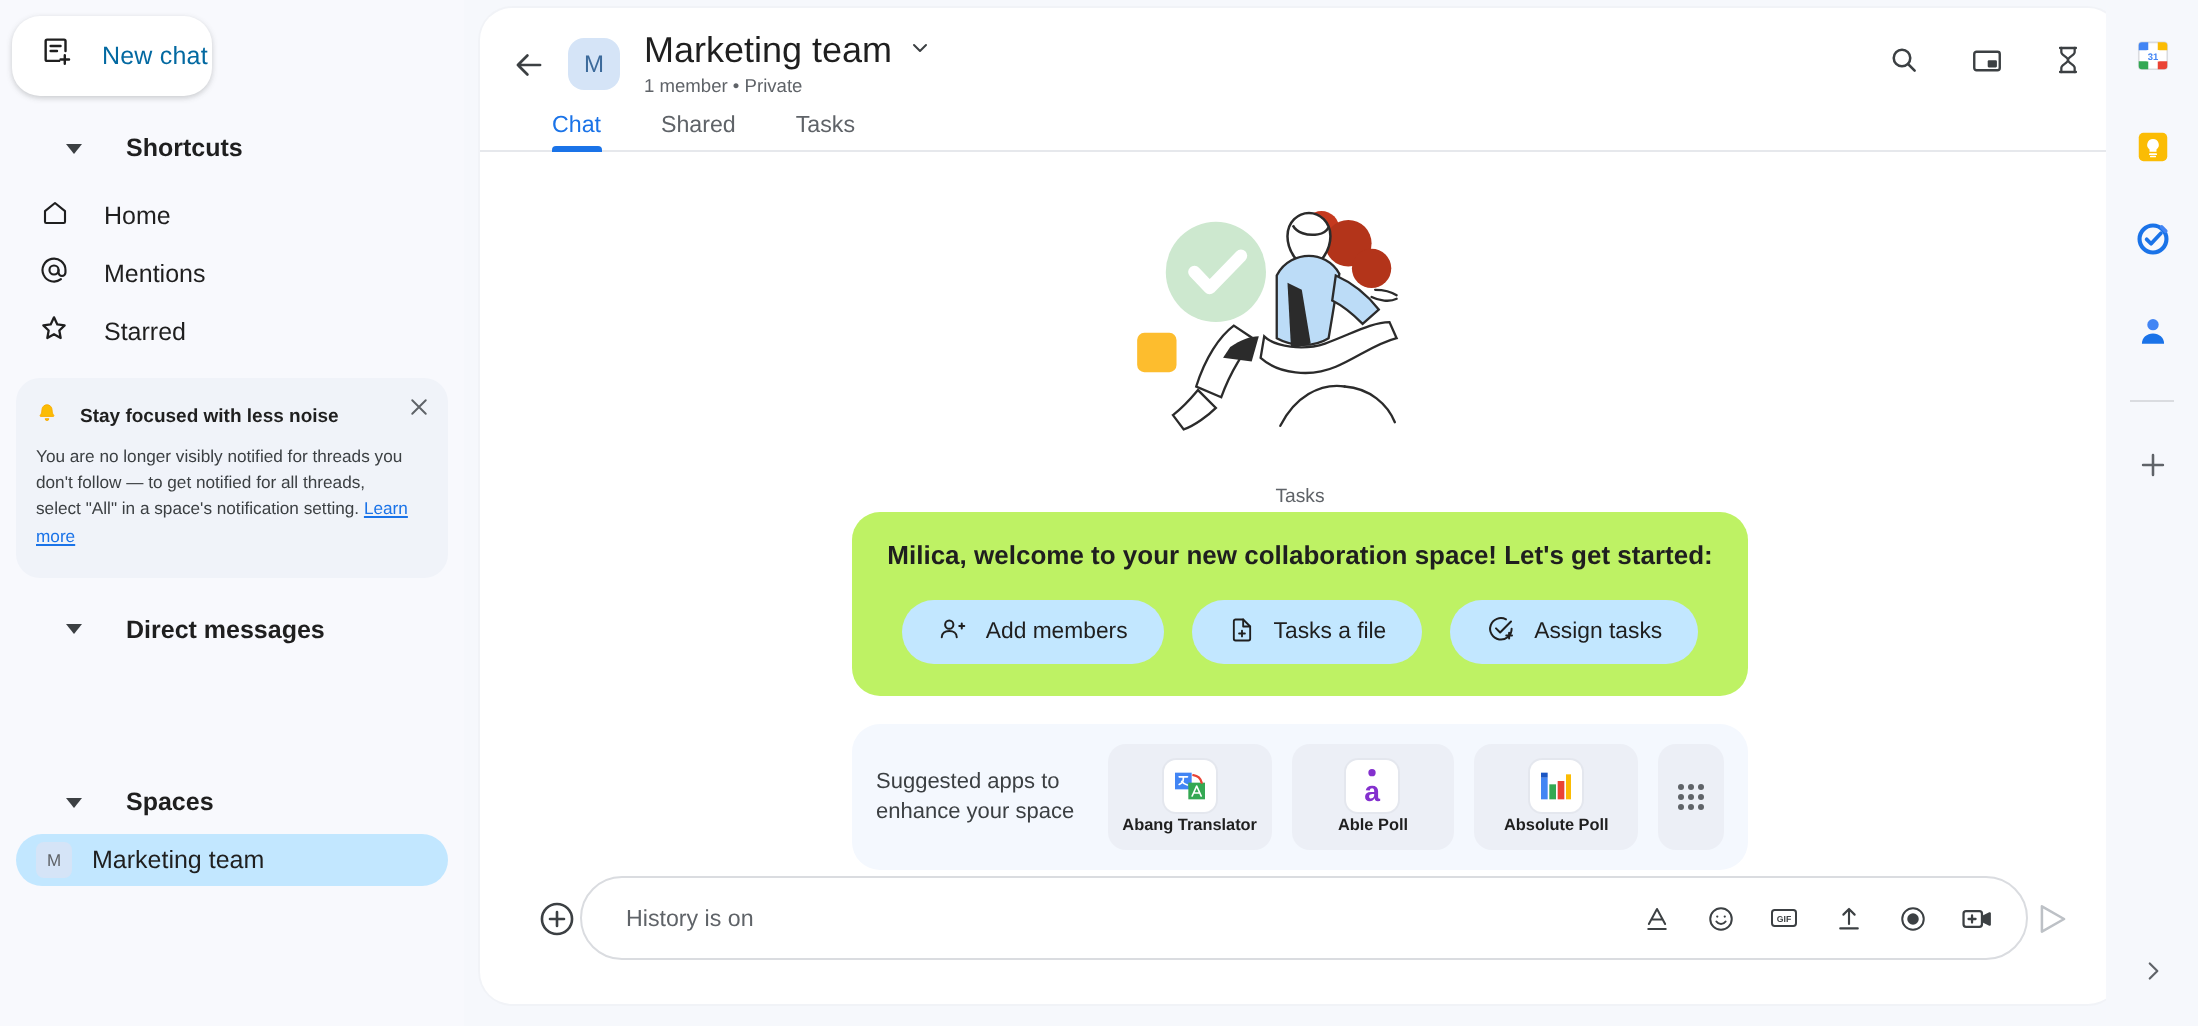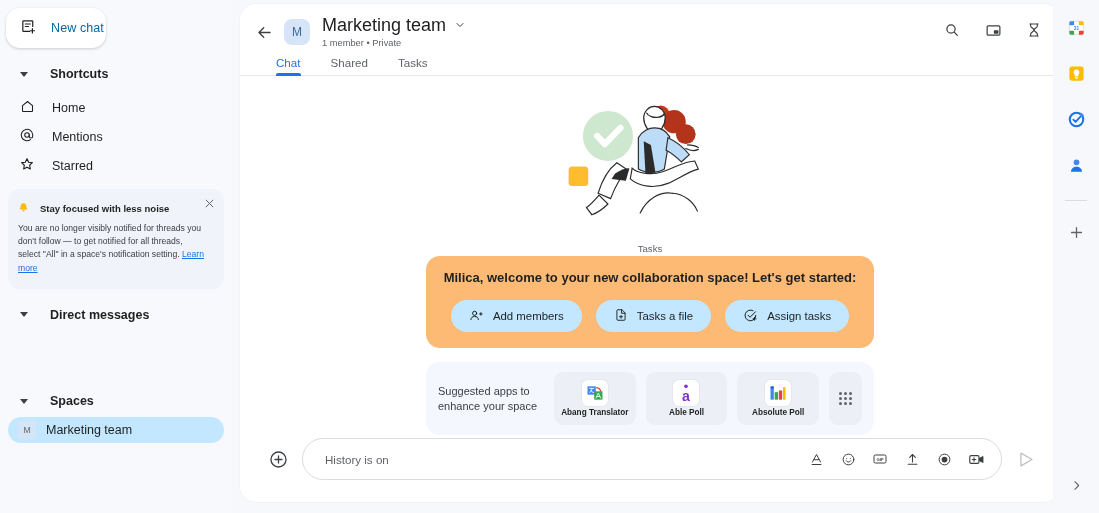--- a/index.html
+++ b/index.html
@@ -35,21 +35,21 @@
     padding: 0 14px;
     box-shadow: 0 1px 3px rgba(60,64,67,.18), 0 1px 2px rgba(60,64,67,.08);
     cursor: pointer;
     white-space: nowrap;
   }
   .newchat-label { font-size: 12.5px; color: #0369a1; letter-spacing: .1px; }
 
   .section-head {
     display: flex; align-items: center;
     height: 24px;
-    padding-left: 20px;
+    padding-left: 33px;
     gap: 22px;
     margin-top: 14px;
     cursor: pointer;
   }
   .section-head .caret {
     width: 0; height: 0;
     border-left: 4.5px solid transparent;
     border-right: 4.5px solid transparent;
     border-top: 5px solid #3c4043;
     flex: 0 0 auto;
@@ -194,21 +194,21 @@
 
   .today-label {
     text-align: center;
     font-size: 9.6px; color: #5f6368;
     margin-top: 10px;
   }
 
   .welcome-card {
     margin: 2px auto 0 auto;
     width: 448px;
-    background: #fdba74;
+    background: #bef264;
     border-radius: 14px;
     padding: 14px 0 16px 0;
     text-align: center;
   }
   .welcome-text {
     font-size: 13px; font-weight: bold; color: #1f1f1f;
   }
   .welcome-actions {
     display: flex; justify-content: center; gap: 14px;
     margin-top: 15px;
@@ -257,21 +257,20 @@
   }
   .grid-dots { display: grid; grid-template-columns: repeat(3, 3px); gap: 2.4px; }
   .grid-dots i { width: 3px; height: 3px; background: #5f6368; border-radius: 50%; display: block; }
 
   
   .composer {
     position: absolute;
     left: 0; right: 0; bottom: 22px;
     display: flex; align-items: center;
     padding: 0 22px 0 26px;
-    gap: 12px;
   }
   .plus-btn { width: 24px; height: 24px; cursor: pointer; flex:0 0 24px; display:flex; align-items:center; justify-content:center; }
   .input-shell {
     flex: 1 1 auto;
     height: 42px;
     border: 1px solid #dadce0;
     border-radius: 21px;
     display: flex; align-items: center;
     padding: 0 16px 0 22px;
   }

